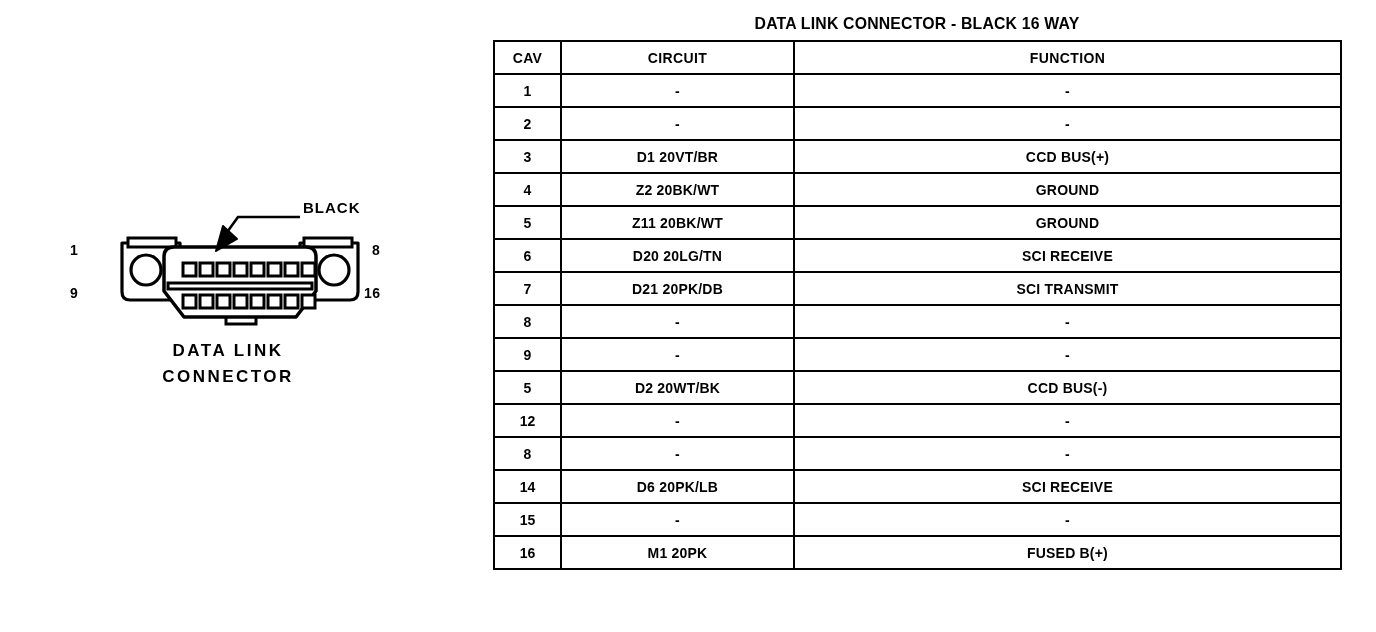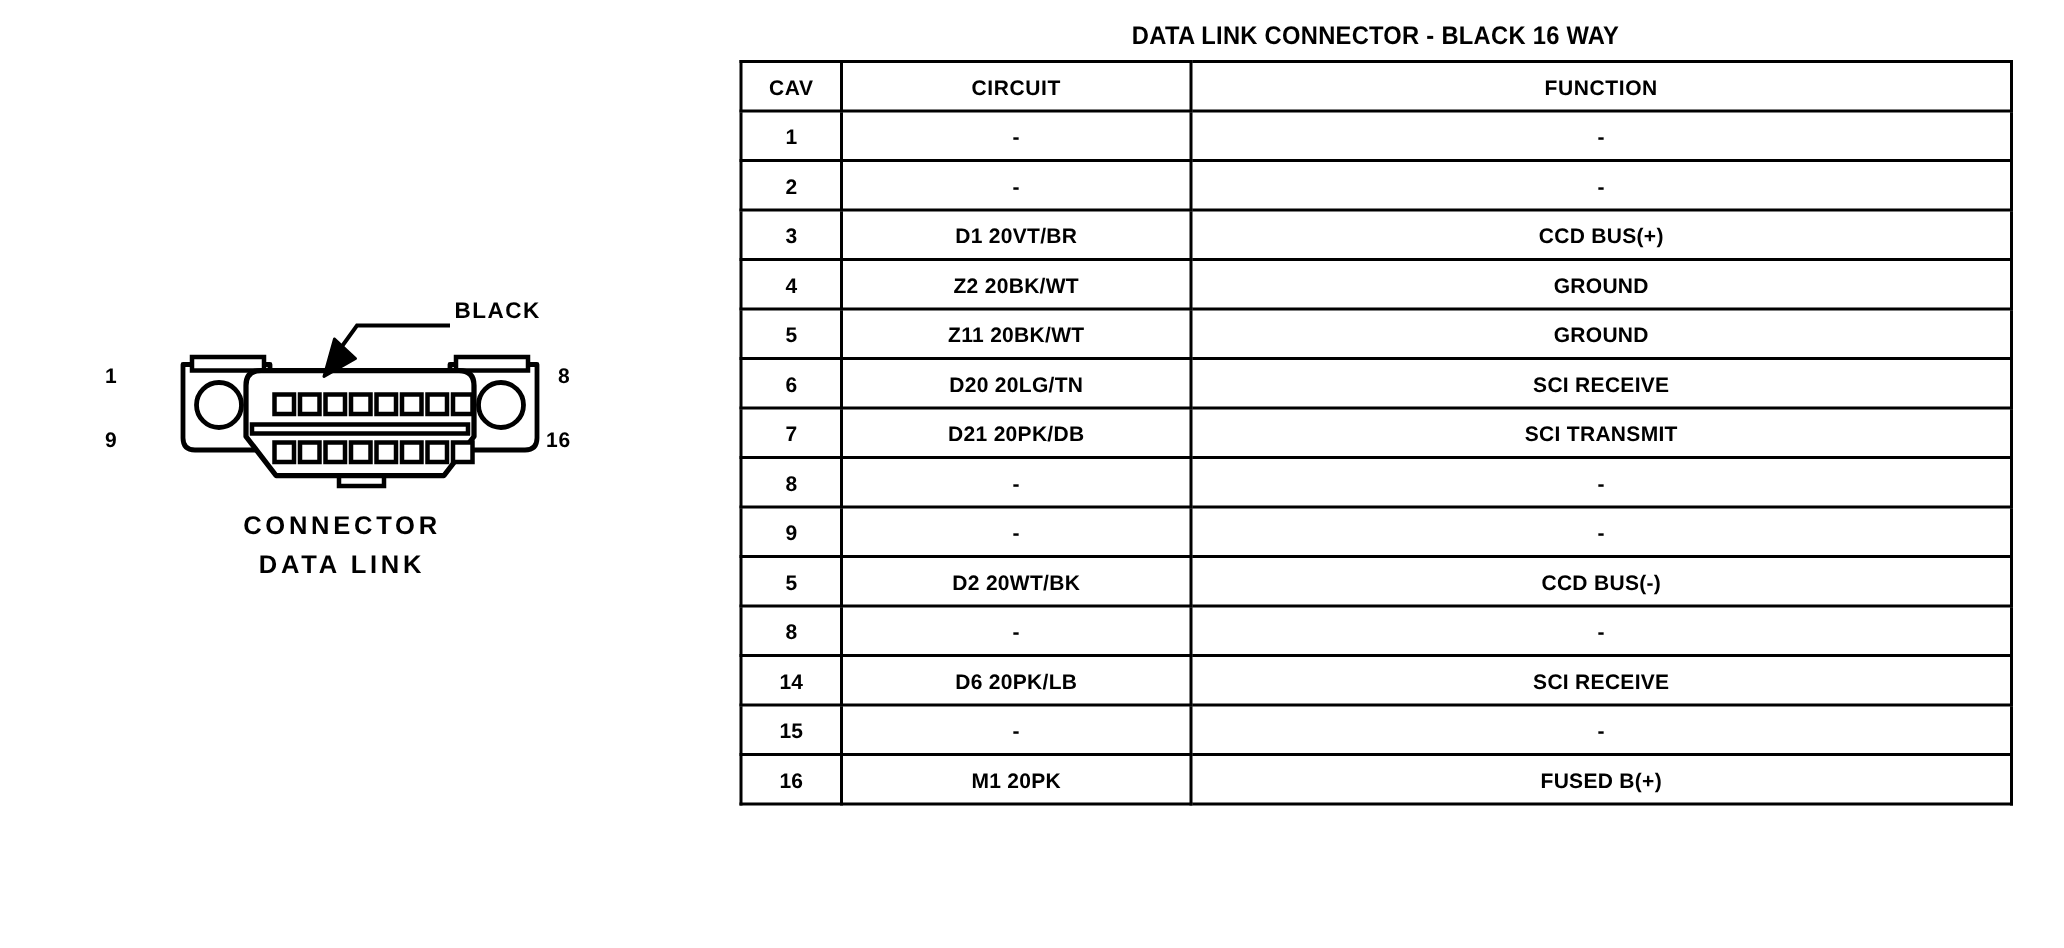--- a/index.html
+++ b/index.html
@@ -115,22 +115,22 @@
       <rect x="195" y="100" width="13" height="13" fill="#fff" stroke="#000" stroke-width="3"></rect>
       <rect x="212" y="100" width="13" height="13" fill="#fff" stroke="#000" stroke-width="3"></rect>
     </g>
 
     <path d="M210 22 L148 22 L135 40" fill="none" stroke="#000000" stroke-width="2.6"></path>
 
     <path d="M126 56 L133 31 L147 44 Z" fill="#000000" stroke="#000000" stroke-width="2" stroke-linejoin="round"></path>
   </svg>
 
   <div id="connector-caption">
+    <div>DATA LINK</div>
     <div>CONNECTOR</div>
-    <div>DATA LINK</div>
   </div>
 </div>
 
 <div id="table-wrap">
   <div id="table-title">DATA LINK CONNECTOR - BLACK 16 WAY</div>
 
   <table id="dlc-table">
     <colgroup>
       <col class="c-cav">
         <col class="c-cir">
@@ -188,20 +188,25 @@
           <td class="cav-cell">9</td>
           <td class="val-cell empty">-</td>
           <td class="val-cell empty">-</td>
         </tr>
         <tr>
           <td class="cav-cell">5</td>
           <td class="val-cell">D2 20WT/BK</td>
           <td class="val-cell">CCD BUS(-)</td>
         </tr>
         <tr>
+          <td class="cav-cell">12</td>
+          <td class="val-cell empty">-</td>
+          <td class="val-cell empty">-</td>
+        </tr>
+        <tr>
           <td class="cav-cell">8</td>
           <td class="val-cell empty">-</td>
           <td class="val-cell empty">-</td>
         </tr>
         <tr>
           <td class="cav-cell">14</td>
           <td class="val-cell">D6 20PK/LB</td>
           <td class="val-cell">SCI RECEIVE</td>
         </tr>
         <tr>

